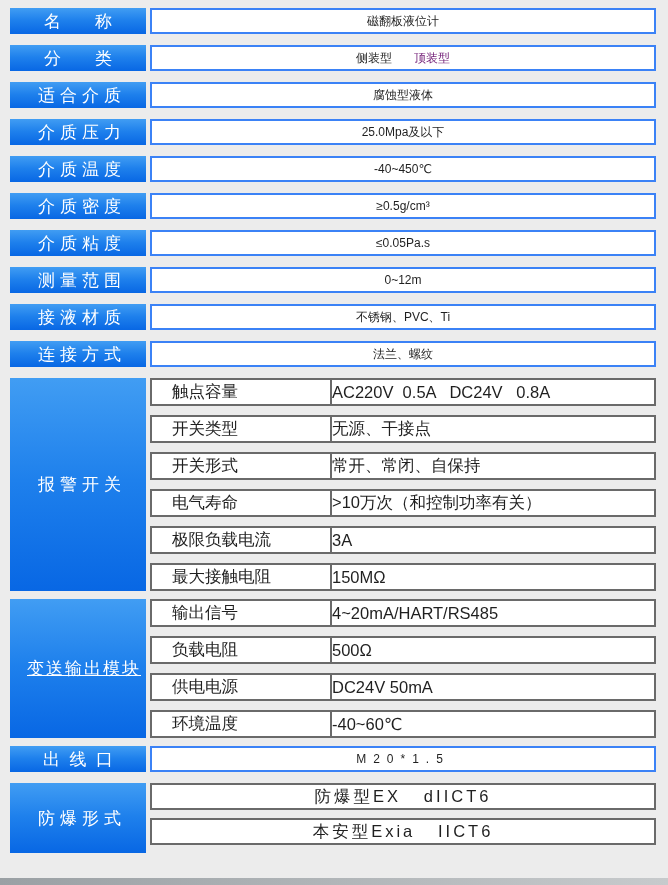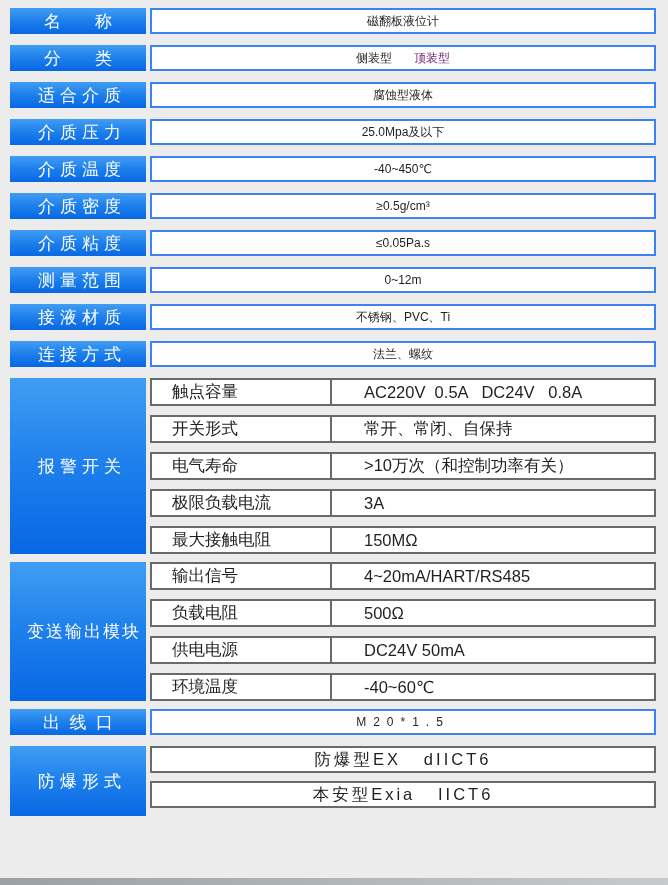--- a/index.html
+++ b/index.html
@@ -15,21 +15,21 @@
   
   .row{display:flex;height:26px;margin-bottom:11px;}
   .lbl{
     width:136px;min-width:136px;margin-right:4px;
     background:linear-gradient(180deg,#419df3 0%,#1e80ec 48%,#0867e4 100%);
     color:#fff;font-size:17px;
     display:flex;align-items:center;justify-content:center;
     white-space:pre;
   }
   .ls4{letter-spacing:5px;padding-left:8px;box-sizing:border-box;}
-  .ls6{letter-spacing:2px;padding-left:12px;box-sizing:border-box;}
+  .ls6{letter-spacing:2px;padding-left:12px;box-sizing:border-box;text-decoration:underline;}
   .cell{
     flex:1;background:#fff;border:2px solid #3b82f6;box-sizing:border-box;
     display:flex;align-items:center;justify-content:center;
     font-size:12px;white-space:pre;color:#1f1f1f;
   }
   .secondary{color:#701a75;margin-left:22px;}
   
   .section{display:flex;margin-bottom:8px;}
   .section .lbl{align-self:stretch;}
   .srows{flex:1;display:flex;flex-direction:column;}
@@ -37,21 +37,21 @@
     height:28px;margin-bottom:9px;display:flex;
     background:#ffffff;border:2px solid #6a6a6a;box-sizing:border-box;
     font-size:16.5px;color:#1f1f1f;white-space:pre;
   }
   .srow:last-child{margin-bottom:0;}
   .sname{
     width:180px;min-width:180px;box-sizing:border-box;
     border-right:2px solid #6a6a6a;
     display:flex;align-items:center;padding-left:20px;
   }
-  .sval{flex:1;display:flex;align-items:center;padding-left:32px;}
+  .sval{flex:1;display:flex;align-items:center;padding-left:0;}
   .centerval{flex:1;display:flex;align-items:center;justify-content:center;letter-spacing:3px;}
   .m-spaced{letter-spacing:7px;}
   .ep .srow{height:27px;margin-bottom:8px;}
   .bottom-bar{
     position:absolute;left:0;right:0;bottom:0;height:7px;
     background:linear-gradient(90deg,#9aa0a4 0%,#c7cacc 100%);
   }
 </style>
 </head>
 <body>
@@ -113,20 +113,24 @@
   </div>
 
   <div class="section">
     <div class="lbl ls4">报警开关</div>
     <div class="srows">
       <div class="srow">
         <div class="sname">触点容量</div>
         <div class="sval">AC220V  0.5A   DC24V   0.8A</div>
       </div>
       <div class="srow">
+        <div class="sname">开关类型</div>
+        <div class="sval">无源、干接点</div>
+      </div>
+      <div class="srow">
         <div class="sname">开关形式</div>
         <div class="sval">常开、常闭、自保持</div>
       </div>
       <div class="srow">
         <div class="sname">电气寿命</div>
         <div class="sval">&gt;10万次（和控制功率有关）</div>
       </div>
       <div class="srow">
         <div class="sname">极限负载电流</div>
         <div class="sval">3A</div>

